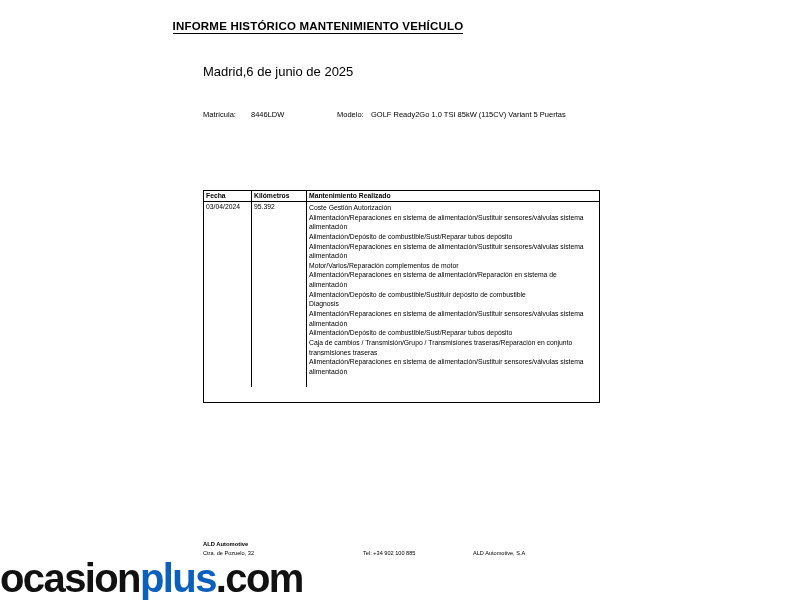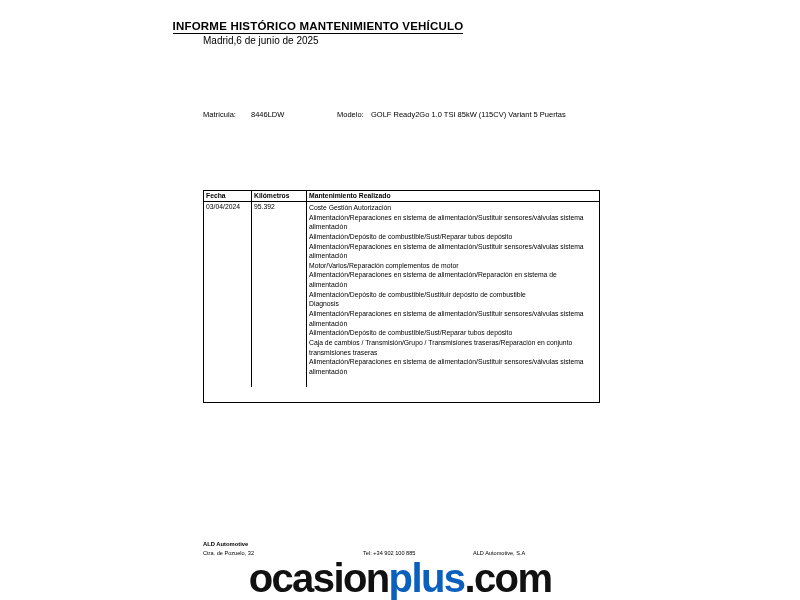--- a/index.html
+++ b/index.html
@@ -28,23 +28,23 @@
     font-size: 11.5px;
     font-weight: bold;
     letter-spacing: 0.2px;
   }
   .doc-title span {
     border-bottom: 1px solid #000;
     padding-bottom: 1px;
   }
   .place-date {
     position: absolute;
-    top: 35px;
-    left: 203px;
-    font-size: 10px;
+    top: 64px;
+    left: 203px;
+    font-size: 13px;
   }
   .field-row {
     position: absolute;
     top: 110px;
     left: 203px;
     width: 420px;
     font-size: 7.5px;
   }
   .lbl {
     font-weight: normal;
@@ -167,21 +167,21 @@
     position: absolute;
     left: 270px;
     top: 0;
   }
 
   .logo {
     position: absolute;
     left: 0;
     top: 558px;
     width: 800px;
-    text-align: center;
+    text-align: left;
     font-size: 40px;
     font-weight: bold;
     letter-spacing: -1.6px;
     line-height: 40px;
   }
   .logo .blue {
     color: #0b5fbd;
   }
   .logo .black {
     color: #111111;

